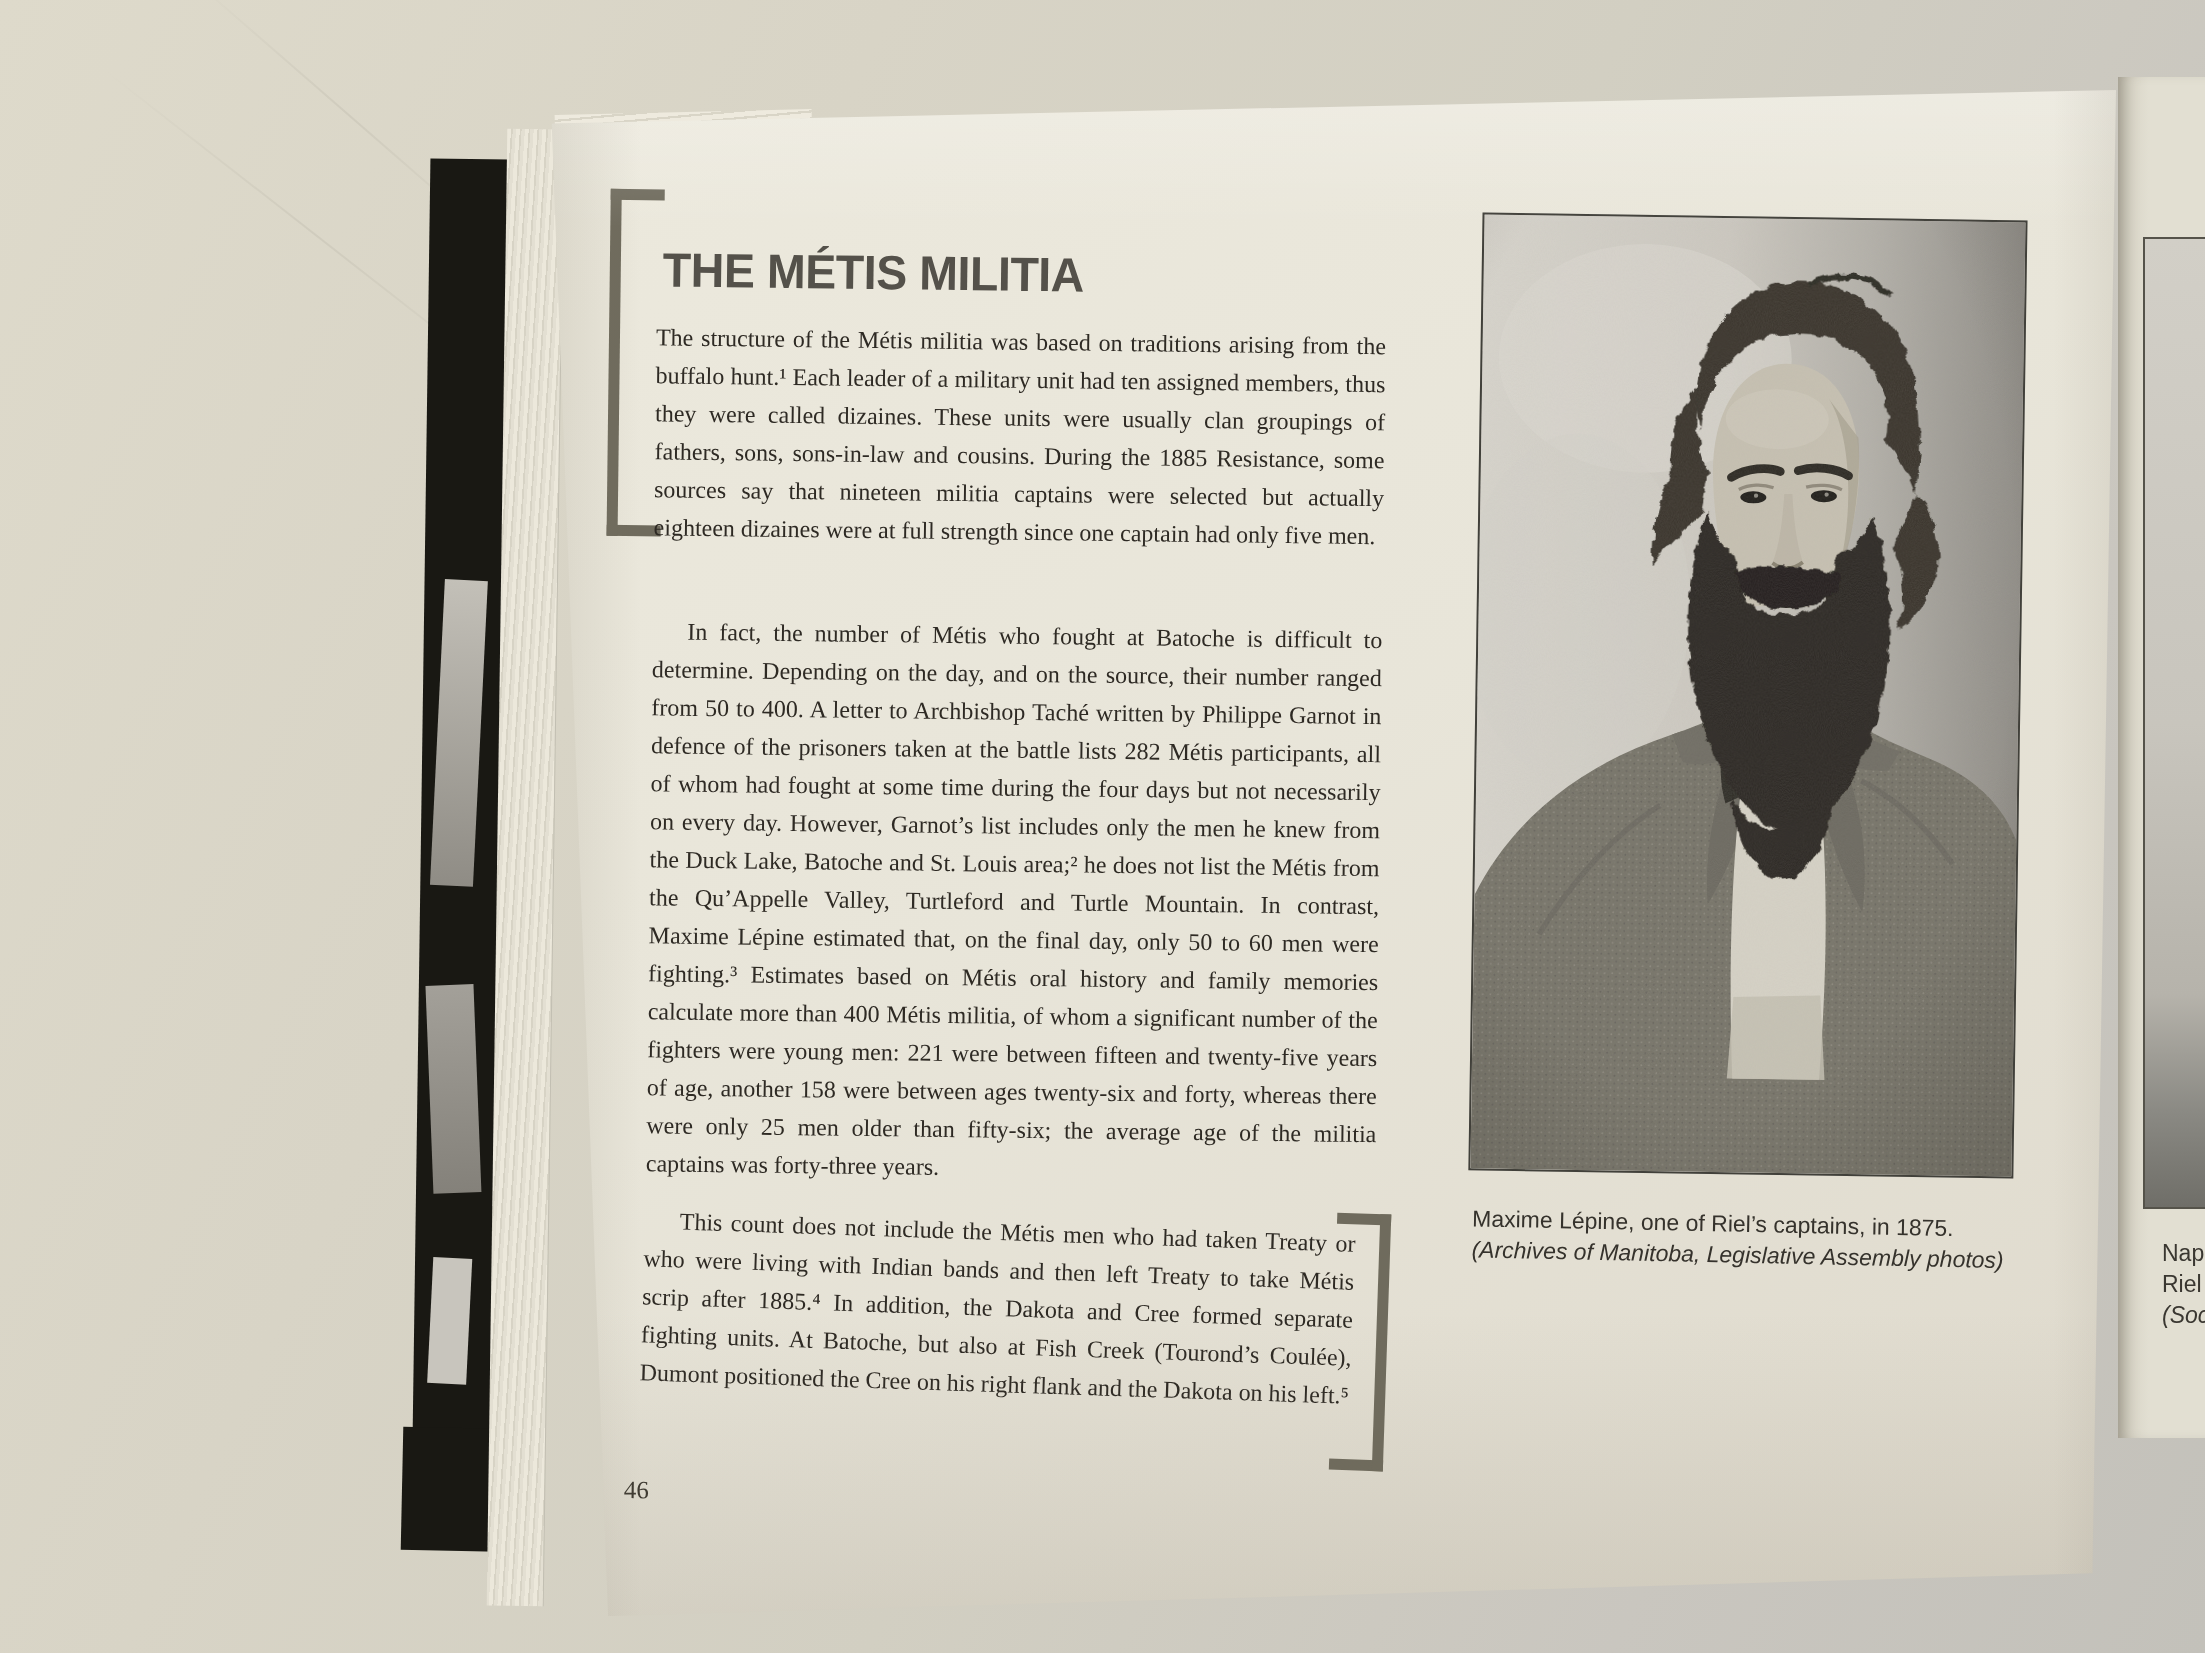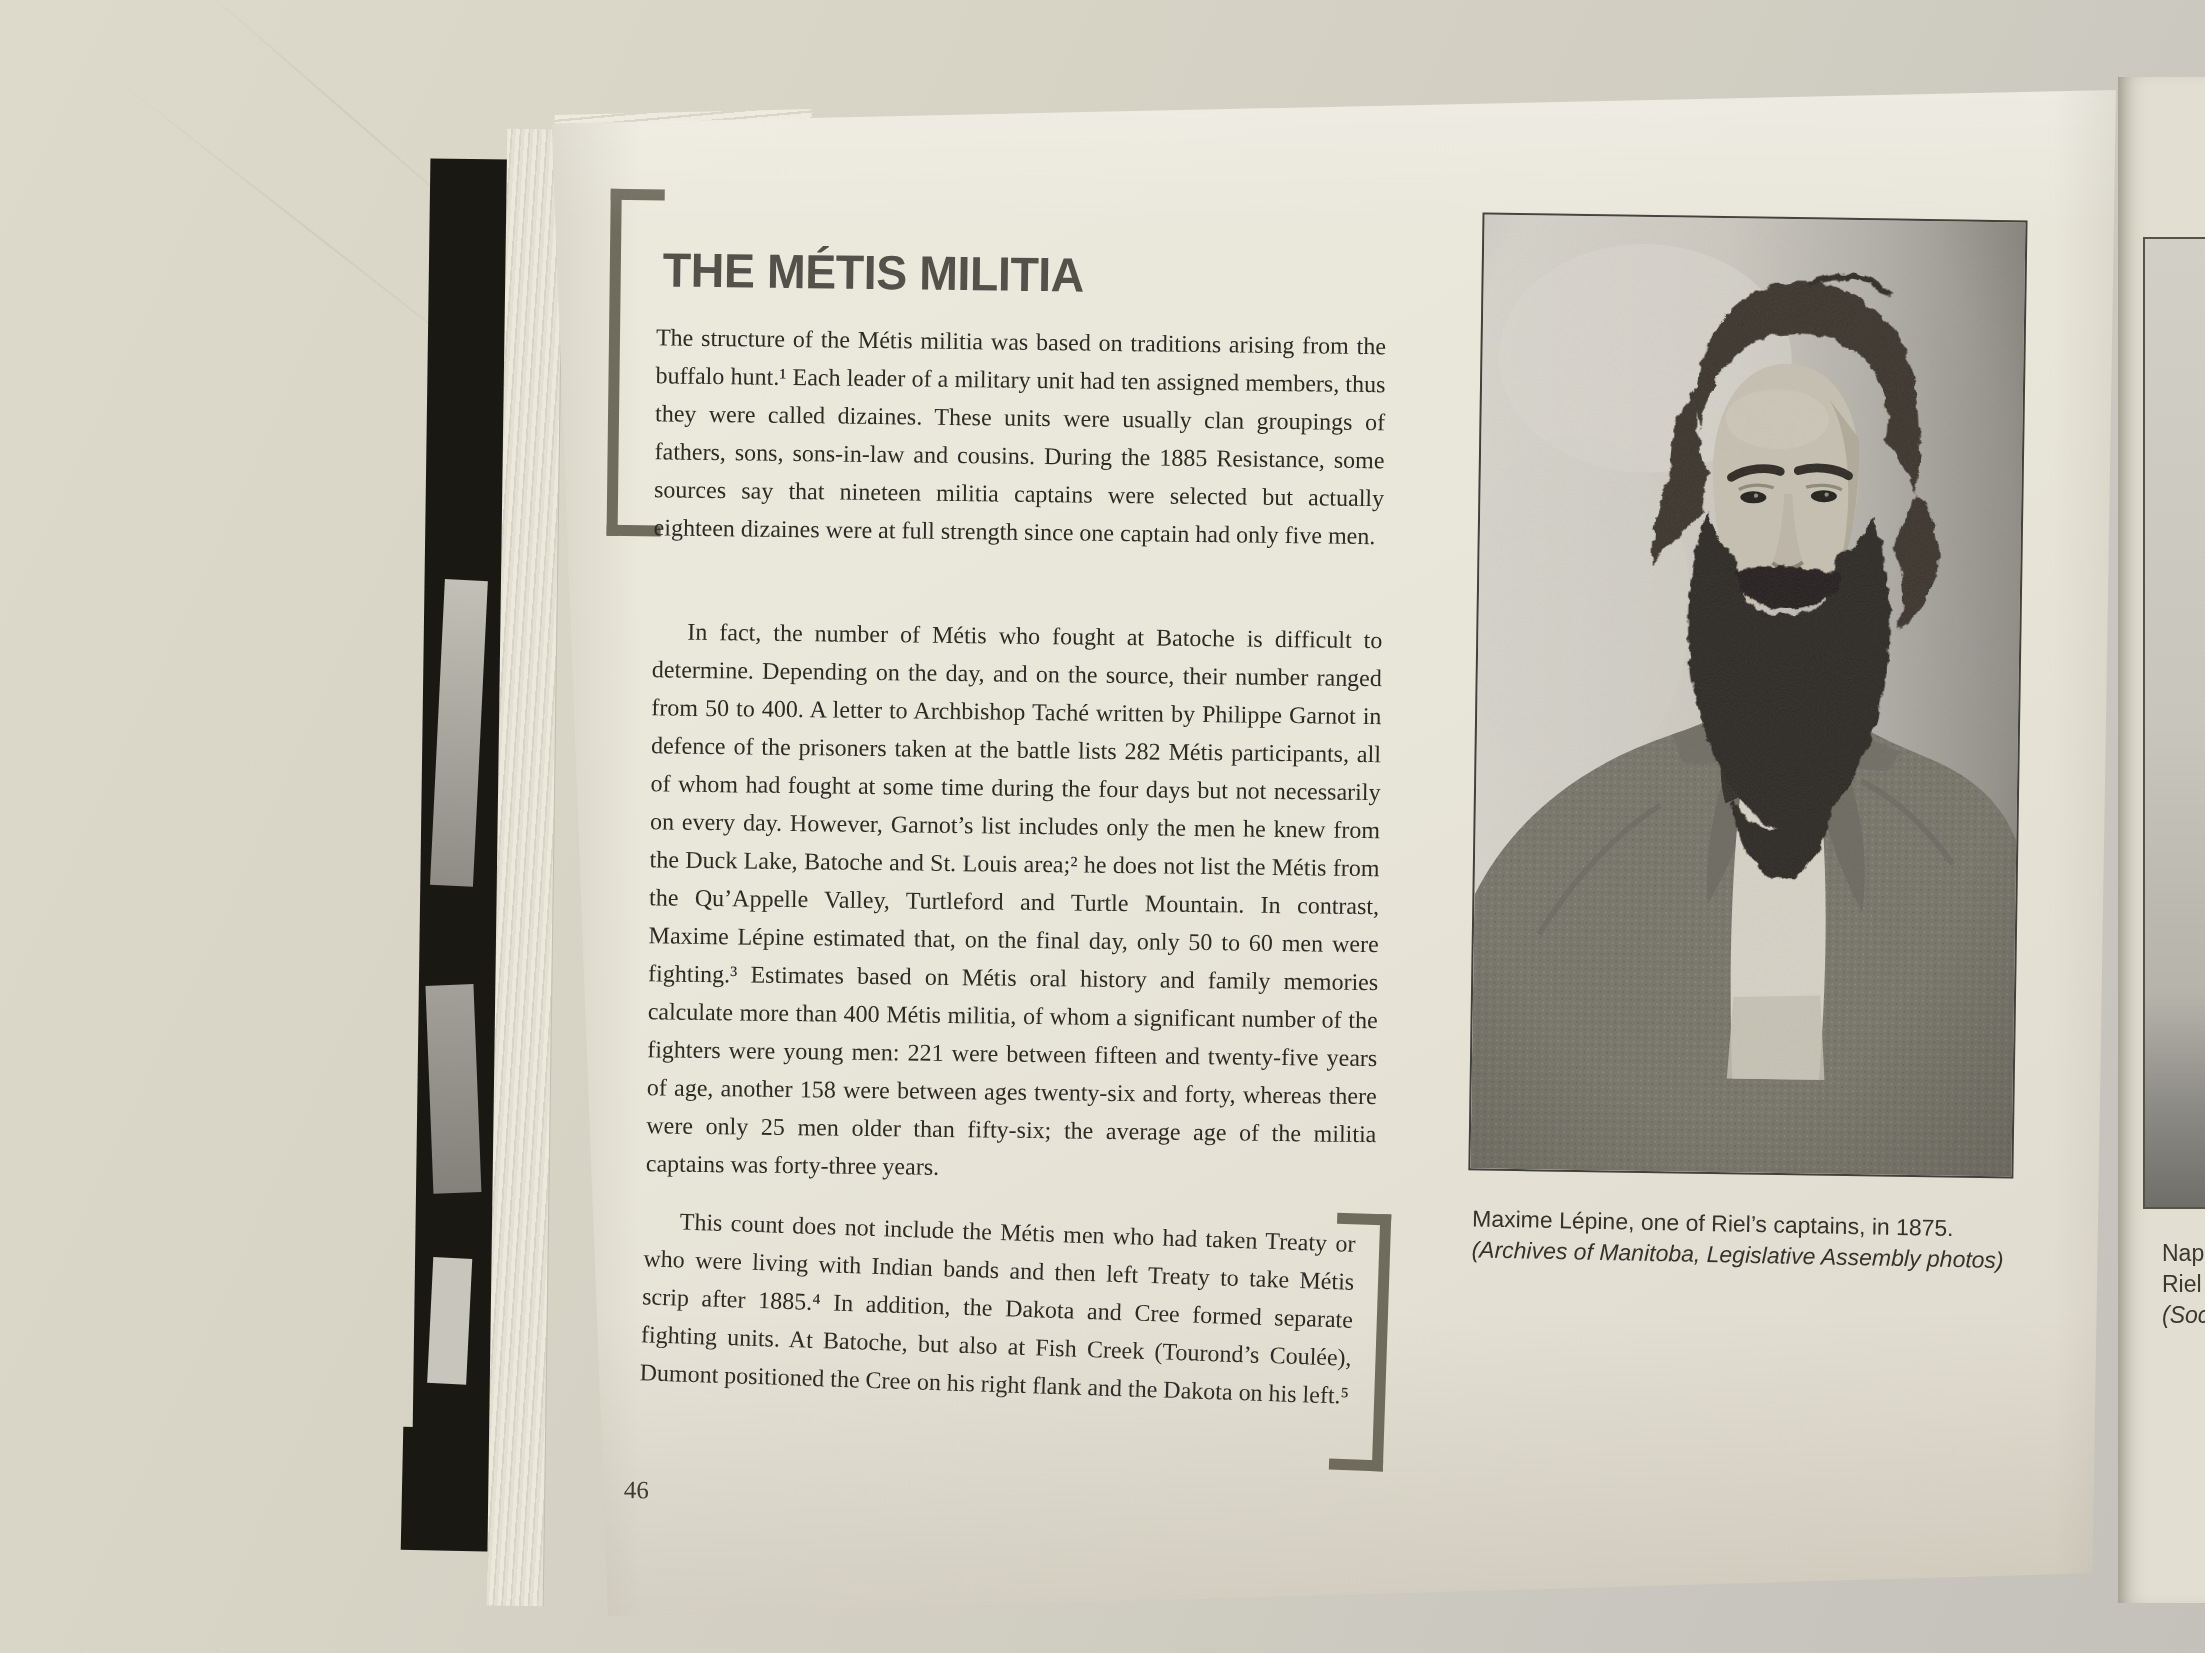--- a/index.html
+++ b/index.html
@@ -23,21 +23,21 @@
     transform:rotate(1.2deg);}
 
   
   .stack-left{position:absolute;left:497px;top:129px;width:56px;height:1477px;transform:rotate(0.8deg);
     background:repeating-linear-gradient(93deg,#ece8db 0 3.8px,#d7d3c5 3.8px 5.5px,#e3dfd2 5.5px 8.8px);
     border-right:1.1px solid #c2bfb2;}
   .stack-topleft{position:absolute;left:555px;top:112px;width:257px;height:36px;transform:rotate(-1.3deg);
     background:repeating-linear-gradient(176deg,#eeeade 0 4.9px,#d9d5c7 4.9px 7.1px);}
 
   
-  .next-page{position:absolute;left:2118px;top:77px;width:88px;height:1526px;overflow:hidden;
+  .next-page{position:absolute;left:2118px;top:77px;width:88px;height:1361px;overflow:hidden;
     background:linear-gradient(90deg,#d3cfc1 0%,#e2dfd2 35%);
     box-shadow:inset 14.2px 0 16.4px -9.8px rgba(80,74,60,.45);}
   .next-photo{position:absolute;left:25px;top:160px;width:98px;height:968px;
     border-top:2.2px solid #55534a;border-left:2.2px solid #55534a;border-bottom:2.2px solid #55534a;
     background:linear-gradient(180deg,#d2cfc7 0%,#c8c5bd 50%,#b6b3ab 78%,#8b8a84 90%,#6f6e68 100%);}
   .next-caption{position:absolute;left:44px;top:1161px;width:120px;
     font-family:"Liberation Sans",sans-serif;font-size:23px;line-height:31px;color:#3a3731;}
   .next-caption .ln3{font-style:italic;}
 
   

